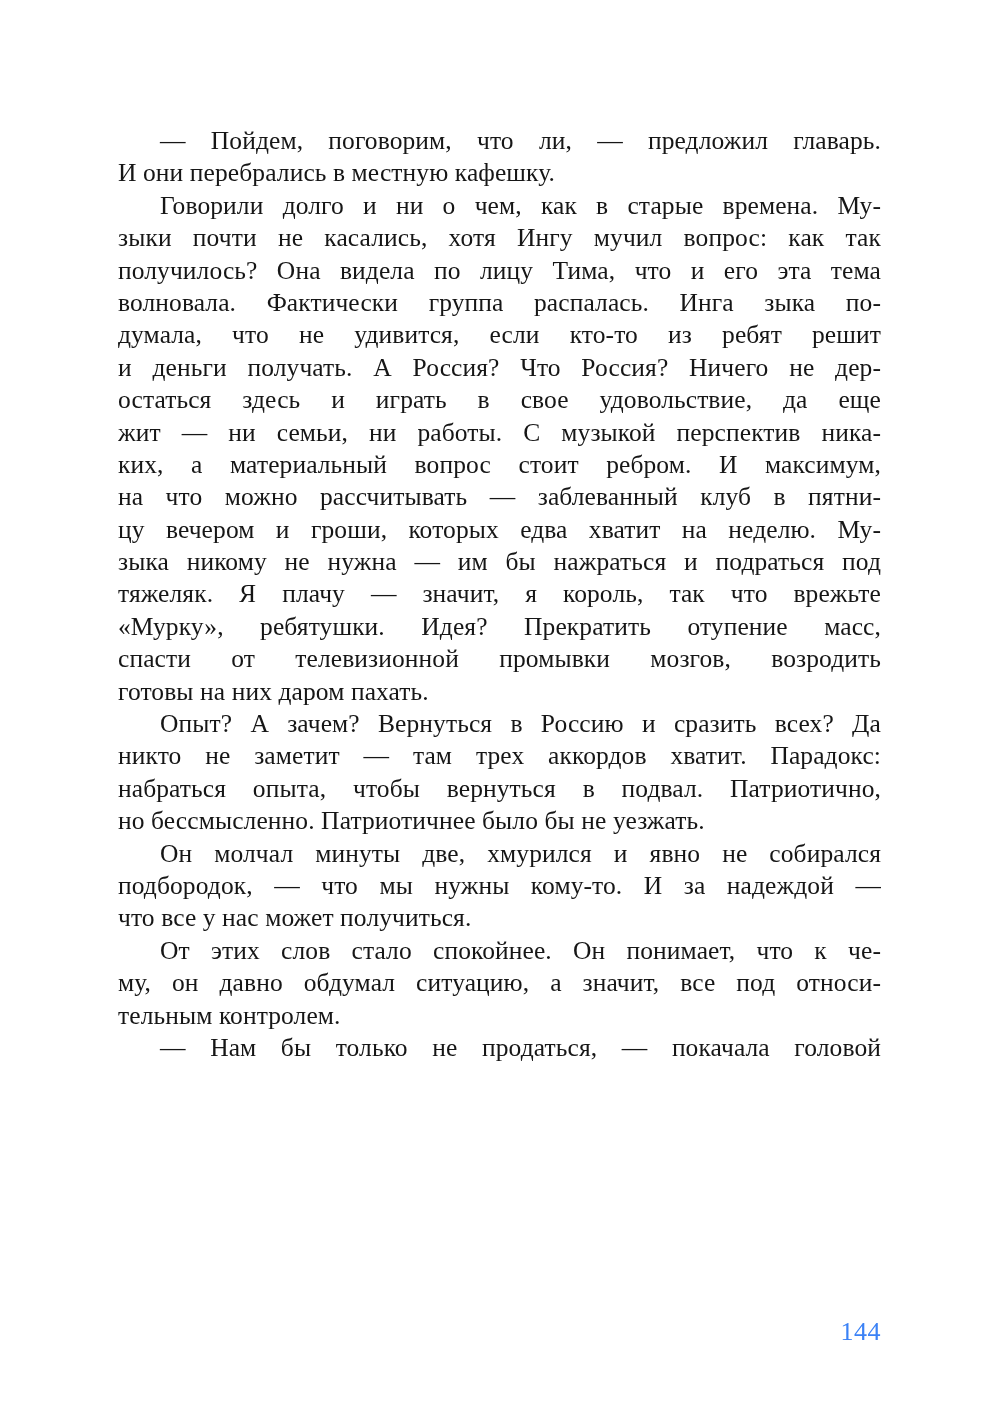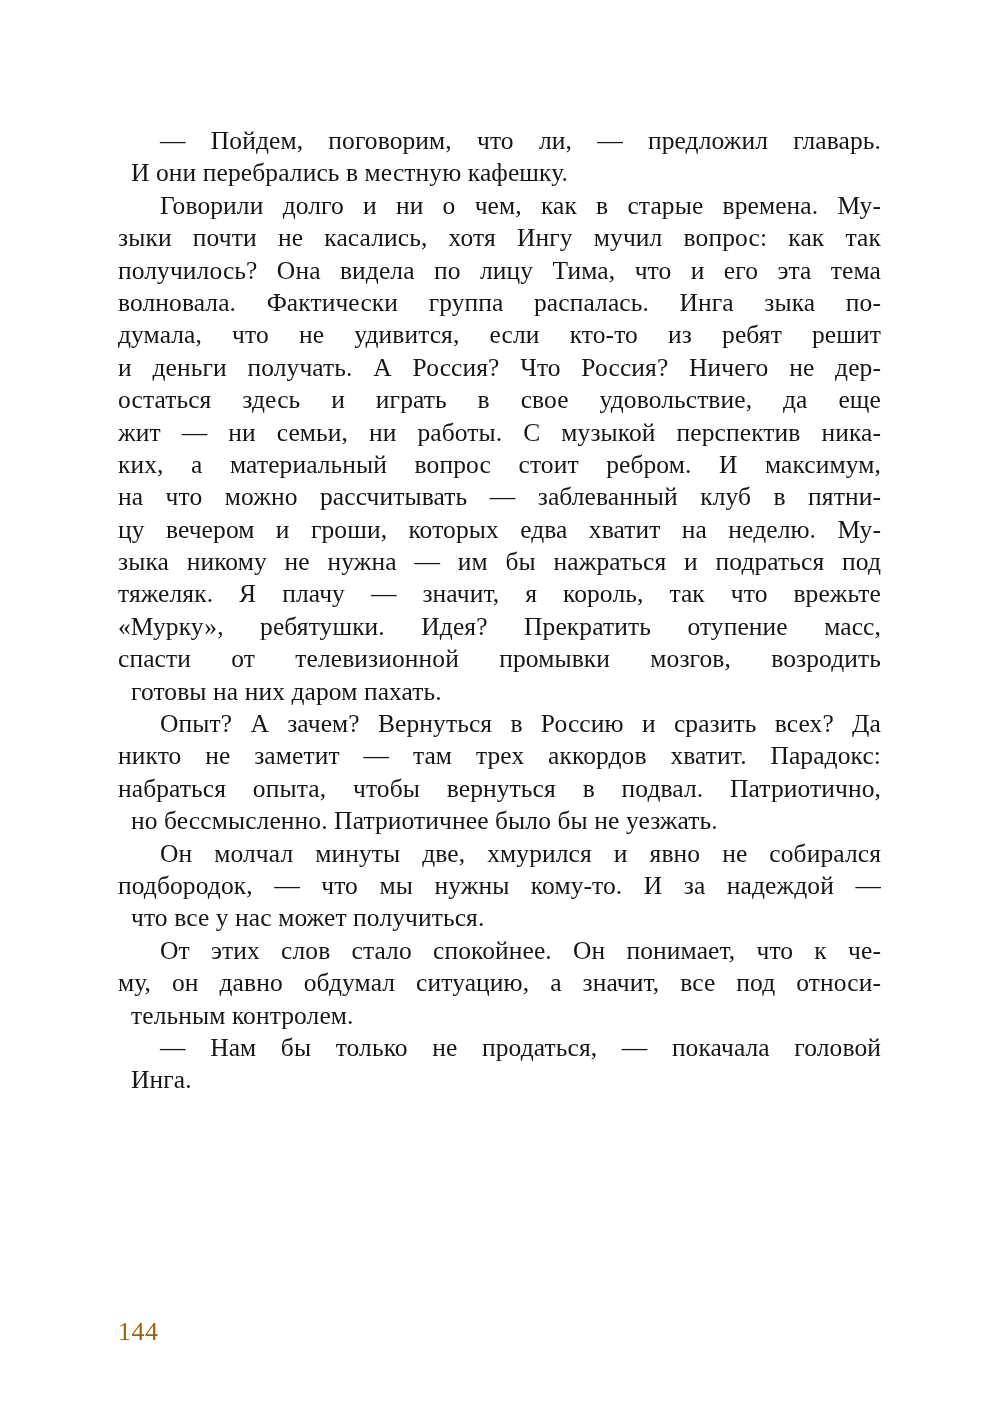--- a/index.html
+++ b/index.html
@@ -38,32 +38,31 @@
     text-align-last: justify;
     height: 32.4px;
     overflow: hidden;
     white-space: normal;
   }
   .line.first {
     text-indent: 42px;
   }
   .line.last {
     text-align-last: left;
-    margin-left: 13px;
   }
   .page-number {
     position: absolute;
     left: 118px;
     top: 1316px;
     width: 763px;
-    text-align: left;
+    text-align: right;
     font-size: 26px;
     line-height: 32px;
     letter-spacing: 0.5px;
-    color: #a16207;
+    color: #3b82f6;
   }
 </style>
 </head>
 <body>
 
 <div class="page">
   <main class="text-block">
 
     <div class="para">
       <div class="line first">— Пойдем, поговорим, что ли, — предложил главарь.</div>
@@ -107,19 +106,18 @@
     </div>
 
     <div class="para">
       <div class="line first">От этих слов стало спокойнее. Он понимает, что к че-</div>
       <div class="line">му, он давно обдумал ситуацию, а значит, все под относи-</div>
       <div class="line last">тельным контролем.</div>
     </div>
 
     <div class="para">
       <div class="line first">— Нам бы только не продаться, — покачала головой</div>
-      <div class="line last">Инга.</div>
     </div>
 
   </main>
 
   <div class="page-number">144</div>
 </div>
 
 </body></html>

